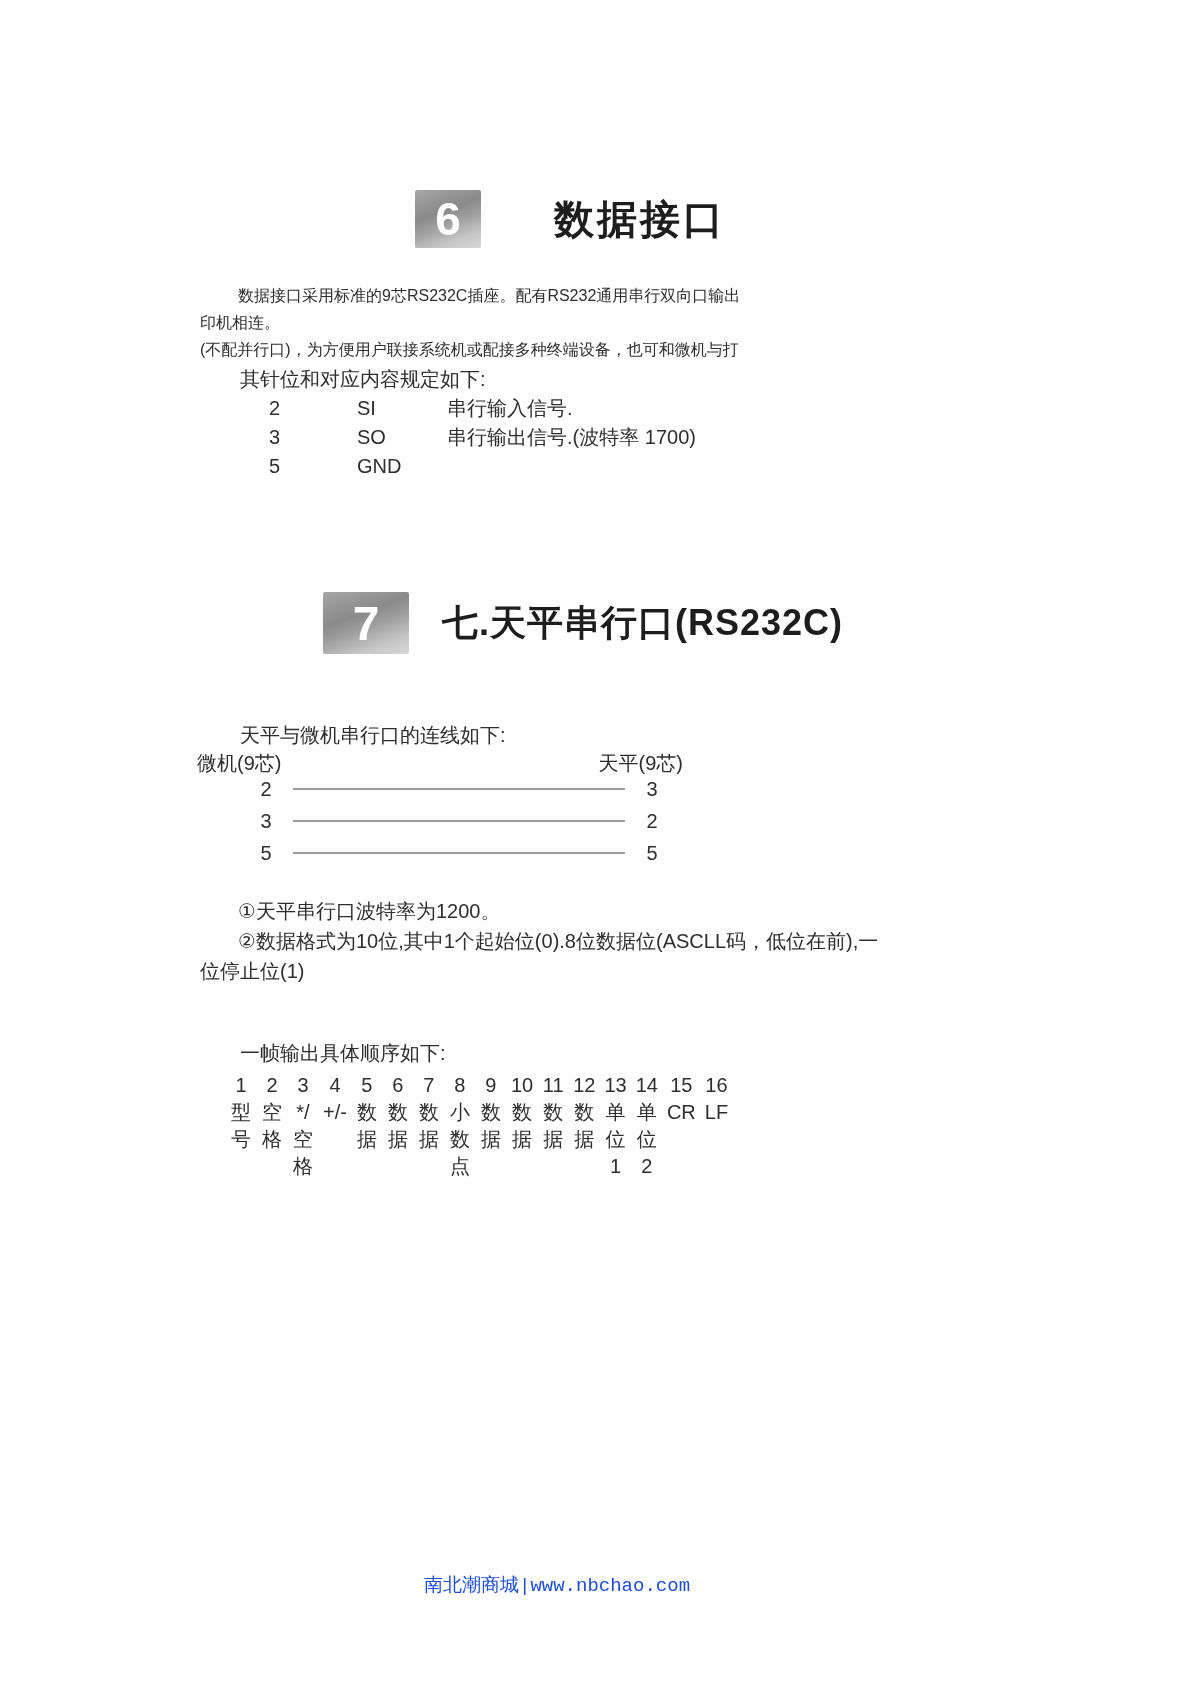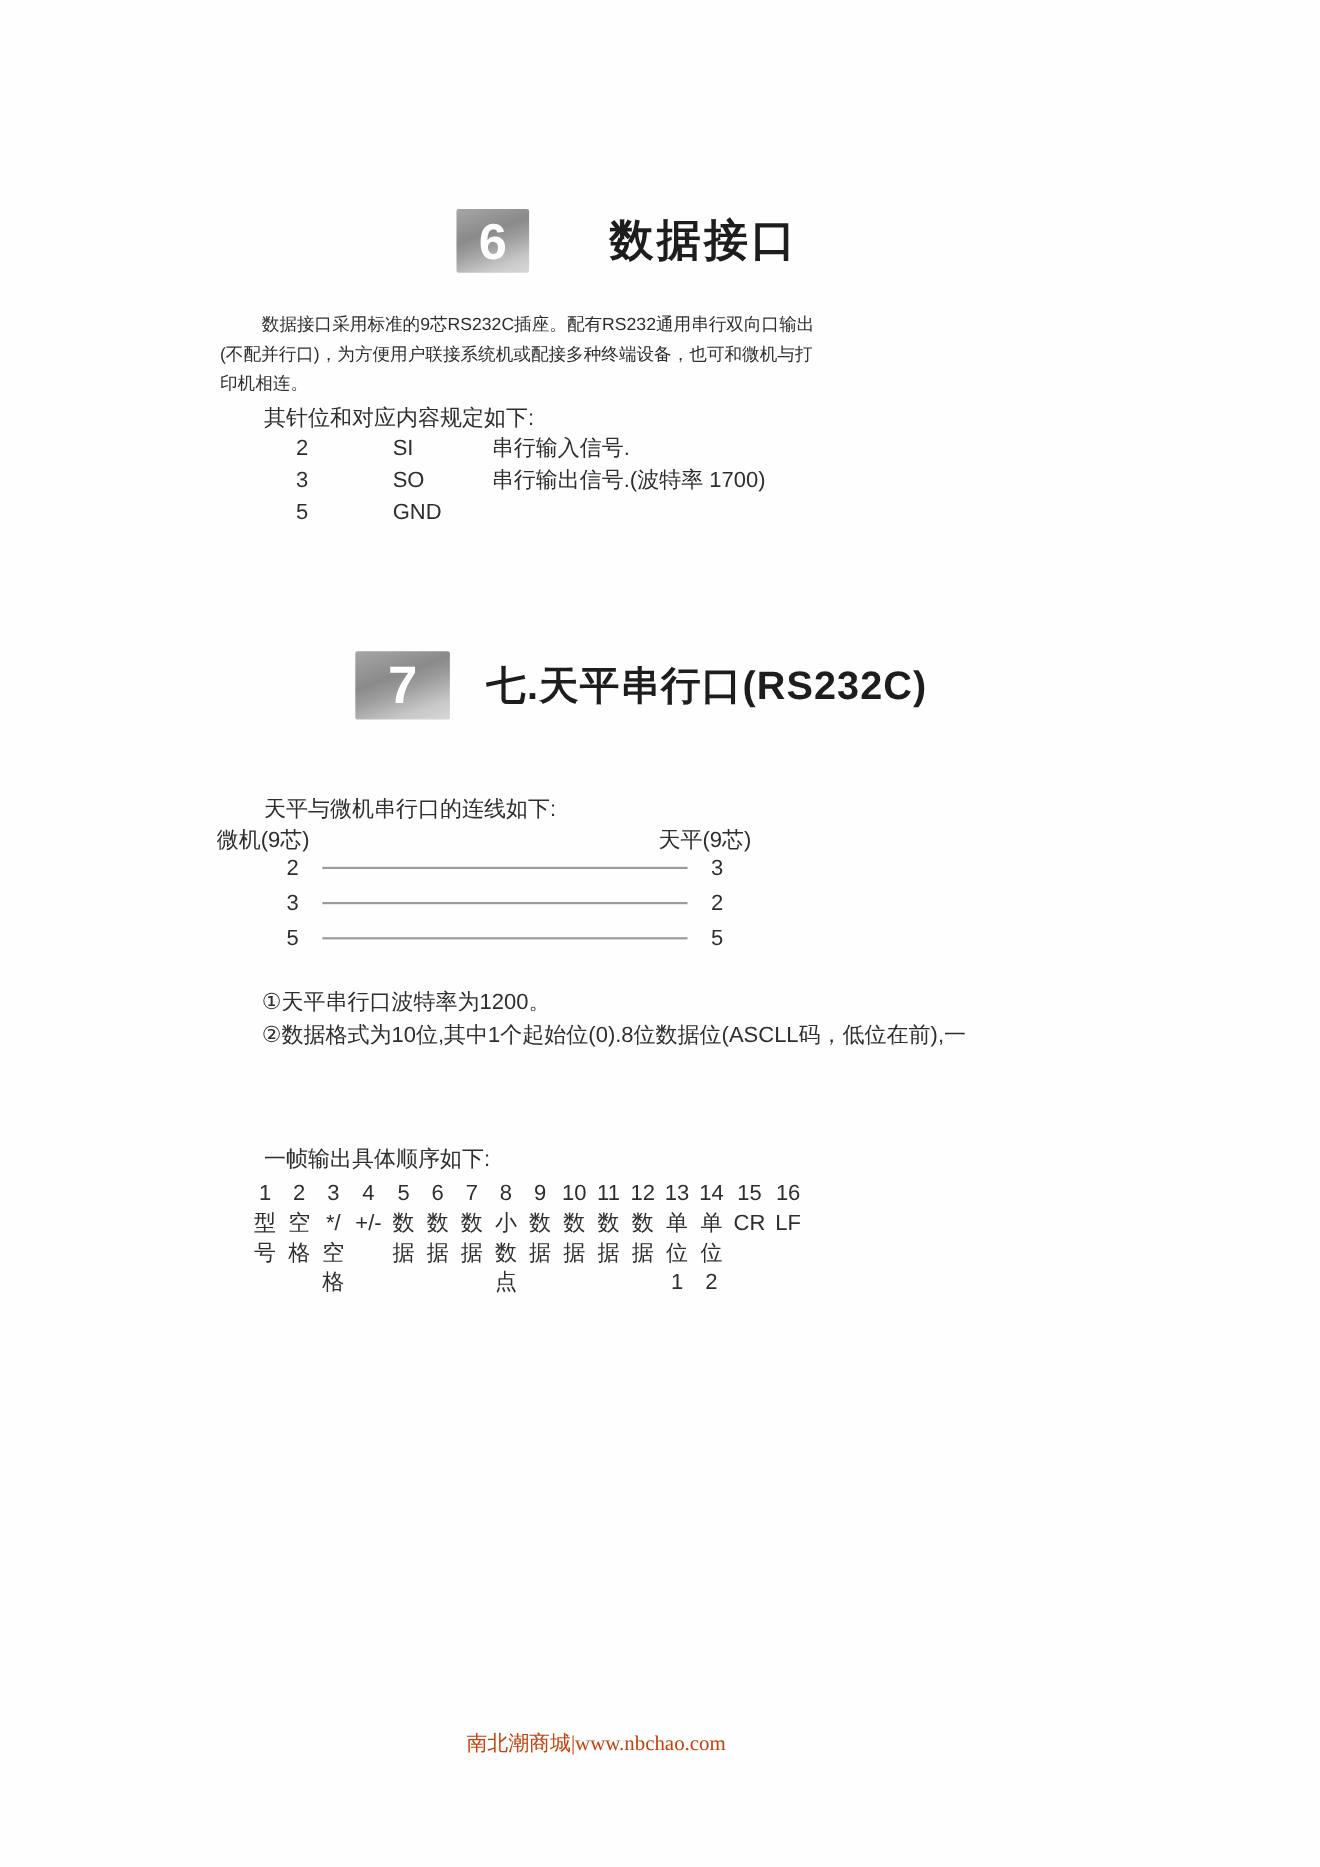--- a/index.html
+++ b/index.html
@@ -63,39 +63,39 @@
   .note-line { white-space: nowrap; }
 
   
   .frame-intro { position: absolute; top: 1040px; left: 240px; font-size: 20px; }
   .frame-cols { position: absolute; top: 1072px; left: 230px; display: flex; gap: 9px; }
   .f-col { min-width: 22px; text-align: center; white-space: pre-line;
            font-size: 20px; line-height: 27px; }
 
   
   .footer { position: absolute; top: 1572px; left: 424px;
-            font-family: Liberation Serif, serif;
-            font-size: 19px; color: #c2410c; }
+            font-family: Liberation Mono, monospace;
+            font-size: 19px; color: #1d4ed8; }
 </style>
 </head>
 <body>
 
 <div class="page">
 
   <header class="sec-header sec6-header">
     <div class="badge badge6">
       <span>6</span>
     </div>
     <h1 class="sec-title sec6-title">数据接口</h1>
   </header>
 
   <div class="para">
     <div class="para-line indent">数据接口采用标准的9芯RS232C插座。配有RS232通用串行双向口输出</div>
+    <div class="para-line">印机相连。</div>
     <div class="para-line">(不配并行口)，为方便用户联接系统机或配接多种终端设备，也可和微机与打</div>
-    <div class="para-line">印机相连。</div>
   </div>
 
   <div class="pin-intro">其针位和对应内容规定如下:</div>
 
   <div class="pin-table">
     <div class="pt-row">
       <span class="pt-c1 pt-pin">2</span>
       <span class="pt-c2">SI</span>
       <span class="pt-c3">串行输入信号.</span>
     </div>
@@ -137,20 +137,21 @@
     <div class="w-row">
       <span class="w-num">5</span>
       <span class="w-line"></span>
       <span class="w-num">5</span>
     </div>
   </div>
 
   <div class="notes">
     <div class="note-line indent">①天平串行口波特率为1200。</div>
     <div class="note-line indent">②数据格式为10位,其中1个起始位(0).8位数据位(ASCLL码，低位在前),一</div>
+    <div class="note-line">位停止位(1)</div>
   </div>
 
   <div class="frame-intro">一帧输出具体顺序如下:</div>
   <div class="frame-cols">
     <div class="f-col">1
 型
 号</div>
     <div class="f-col">2
 空
 格</div>

